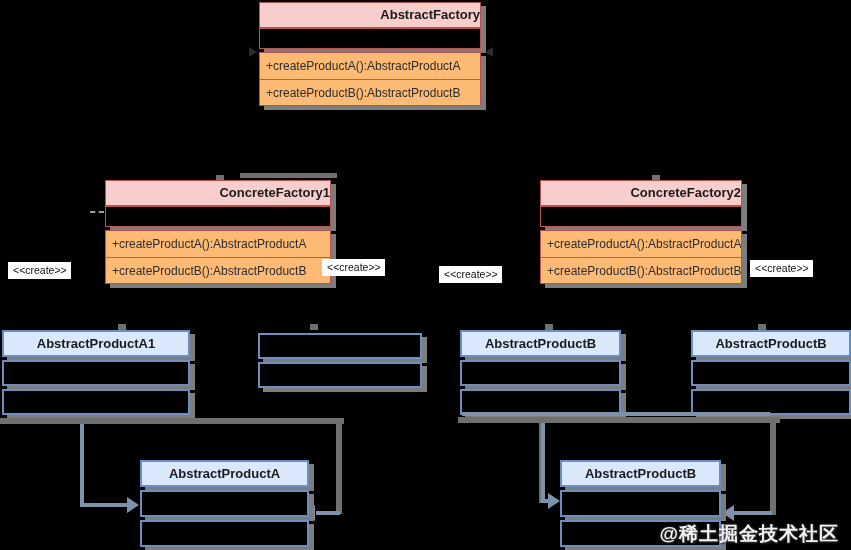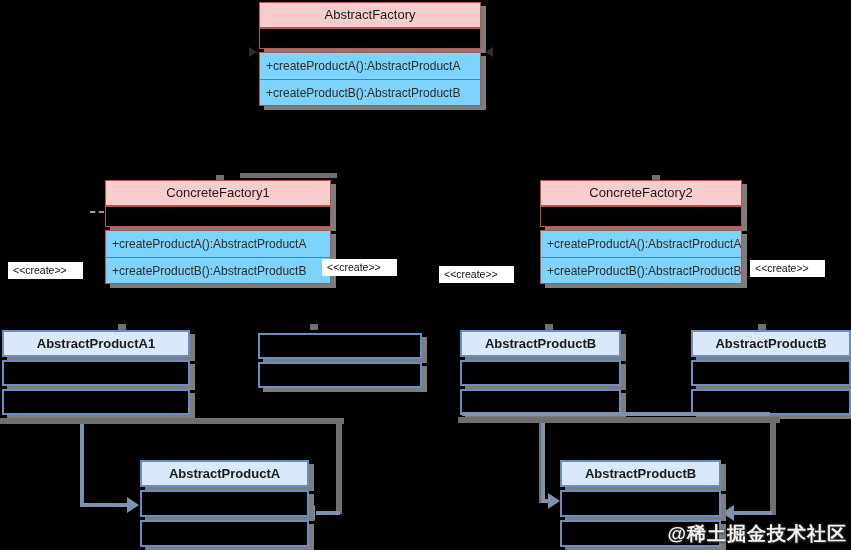--- a/index.html
+++ b/index.html
@@ -5,44 +5,44 @@
   html,body{margin:0;padding:0;background:#000;}
   .canvas{position:relative;width:851px;height:550px;background:#000;overflow:hidden;
           font-family:"Liberation Sans",sans-serif;}
   
   .uml{position:absolute;}
   .blk{box-shadow:5px 4px 0 #7d7d7d;}
   .row{box-sizing:border-box;overflow:hidden;white-space:nowrap;}
   .gap{height:3px;}
   
   .red .title{background:#f8cecc;border:1px solid #b85450;height:26px;line-height:24px;
-              text-align:center;font-weight:normal;font-size:13px;color:#1a1a1a;}
+              text-align:right;font-weight:bold;font-size:13px;color:#1a1a1a;}
   .red .attr{background:#000;border:1px solid #b85450;height:21px;}
-  .red .methods{border:1px solid #b85450;background:#7dd3fc;}
+  .red .methods{border:1px solid #b85450;background:#fdba74;}
   .red .method{height:26px;line-height:26px;font-size:12px;color:#2d2d2d;padding-left:6px;}
   .red .method + .method{border-top:1px solid #ef4444;}
   
   .blue .title{background:#dae8fc;border:2px solid #6c8ebf;height:27px;line-height:23px;
                text-align:center;font-weight:bold;font-size:13px;color:#1a1a1a;}
   .blue .empty{background:#000;border:2px solid #6c8ebf;height:26px;}
   
   .seg{position:absolute;}
   .gray{background:#6f6f6f;}
   .bluec{background:#7e93ab;}
   .arrow{position:absolute;width:0;height:0;}
   .arrow.r{border-top:8px solid transparent;border-bottom:8px solid transparent;border-left:12px solid #7e93ab;}
   .arrow.l{border-top:8px solid transparent;border-bottom:8px solid transparent;border-right:12px solid #7e93ab;}
   .arrow.dk-r{border-top:5px solid transparent;border-bottom:5px solid transparent;border-left:8px solid #2c2c2c;}
   .arrow.dk-l{border-top:5px solid transparent;border-bottom:5px solid transparent;border-right:8px solid #2c2c2c;}
   .dashfrag{position:absolute;border-top:2px dashed #9a9a9a;width:14px;height:0;}
   
   .create-label{position:absolute;background:#fff;color:#111;font-size:10.5px;
-                padding:2px 16px 3px 5px;line-height:12px;}
-  
-  .watermark{position:absolute;right:4px;bottom:3px;color:#f2f2f2;font-size:19px;font-weight:bold;
+                padding:2px 4px 3px 5px;line-height:12px;}
+  
+  .watermark{position:absolute;right:12px;bottom:3px;color:#f2f2f2;font-size:19px;font-weight:bold;
              letter-spacing:1px;text-shadow:1px 1px 2px #333,0 0 3px #444;}
 </style>
 </head>
 <body>
 
 <div class="canvas">
 
   <div class="uml red" style="left:259px;top:2px;width:222px;">
     <div class="blk">
       <div class="row title">AbstractFactory</div>

